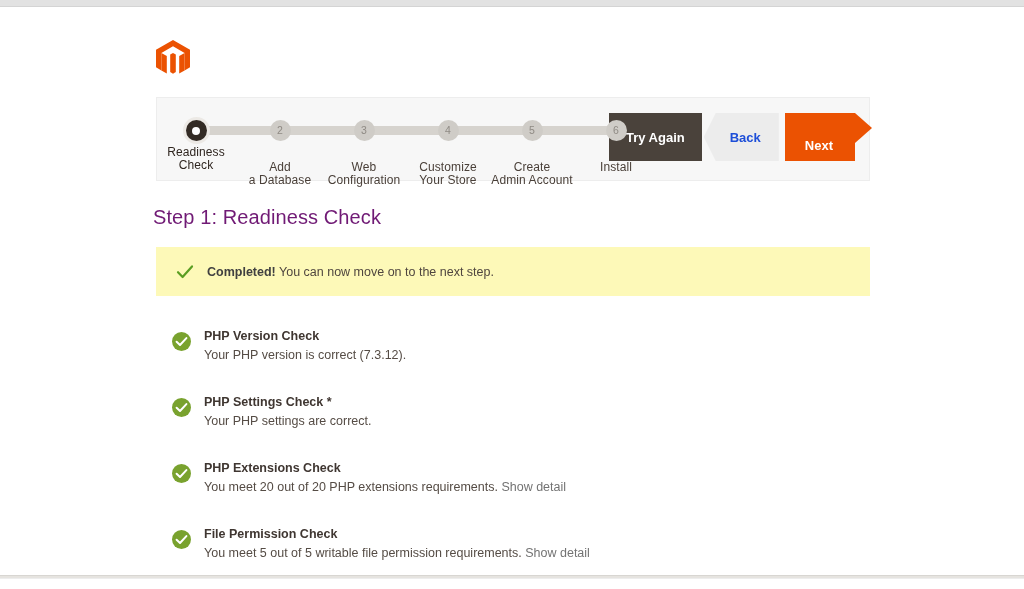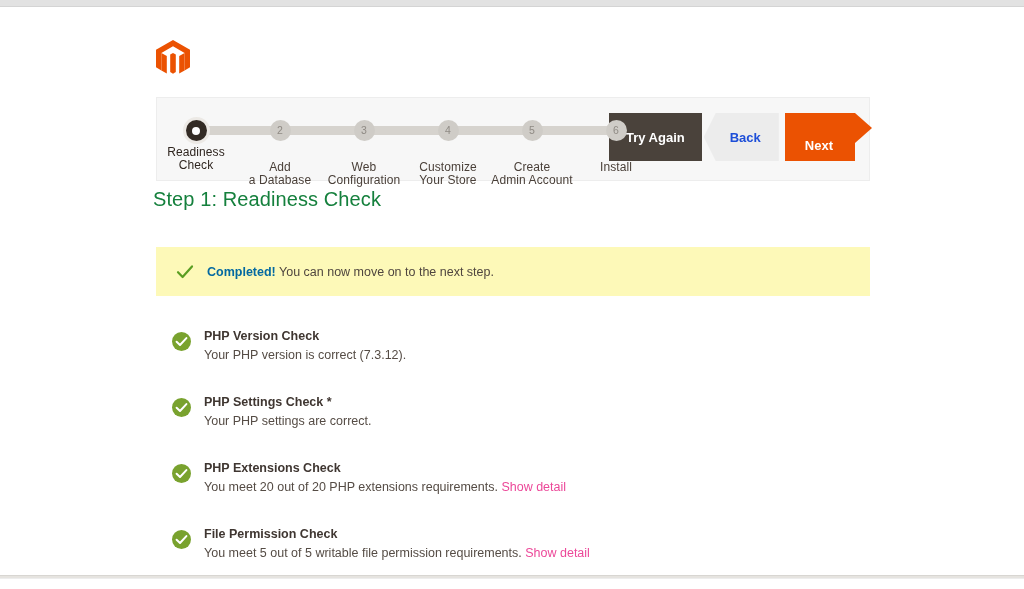--- a/index.html
+++ b/index.html
@@ -195,24 +195,24 @@
     width: 0; height: 0;
     border-top: 15px solid transparent;
     border-bottom: 15px solid transparent;
     border-left: 17px solid #eb5202;
   }
 
   
   .page-title {
     position: absolute;
     left: -3px;
-    top: 180px;
+    top: 198px;
     font-size: 20px;
     font-weight: normal;
-    color: #15803d;
+    color: #701a75;
     letter-spacing: .1px;
   }
 
   
   .banner {
     position: absolute;
     left: 0;
     top: 239px;
     width: 714px;
     height: 49px;
@@ -224,21 +224,21 @@
   .banner-check {
     width: 18px;
     height: 18px;
     margin-right: 13px;
     flex: none;
   }
   .banner-text {
     font-size: 12.5px;
     color: #4f463f;
   }
-  .banner-text b { font-weight: bold; color: #0369a1; }
+  .banner-text b { font-weight: bold; color: #404040; }
 
   
   .checks {
     position: absolute;
     left: 4px;
     top: 308px;
     width: 714px;
   }
 
   .check-item {
@@ -264,21 +264,21 @@
   }
 
   .check-desc {
     font-size: 12.5px;
     color: #554c45;
     line-height: 18px;
     margin-top: 1px;
   }
 
   .show-detail {
-    color: #ec4899;
+    color: #737373;
     text-decoration: none;
     cursor: pointer;
   }
 </style>
 </head>
 <body>
 
 <div class="top-chrome"></div>
 
 <div class="page">

